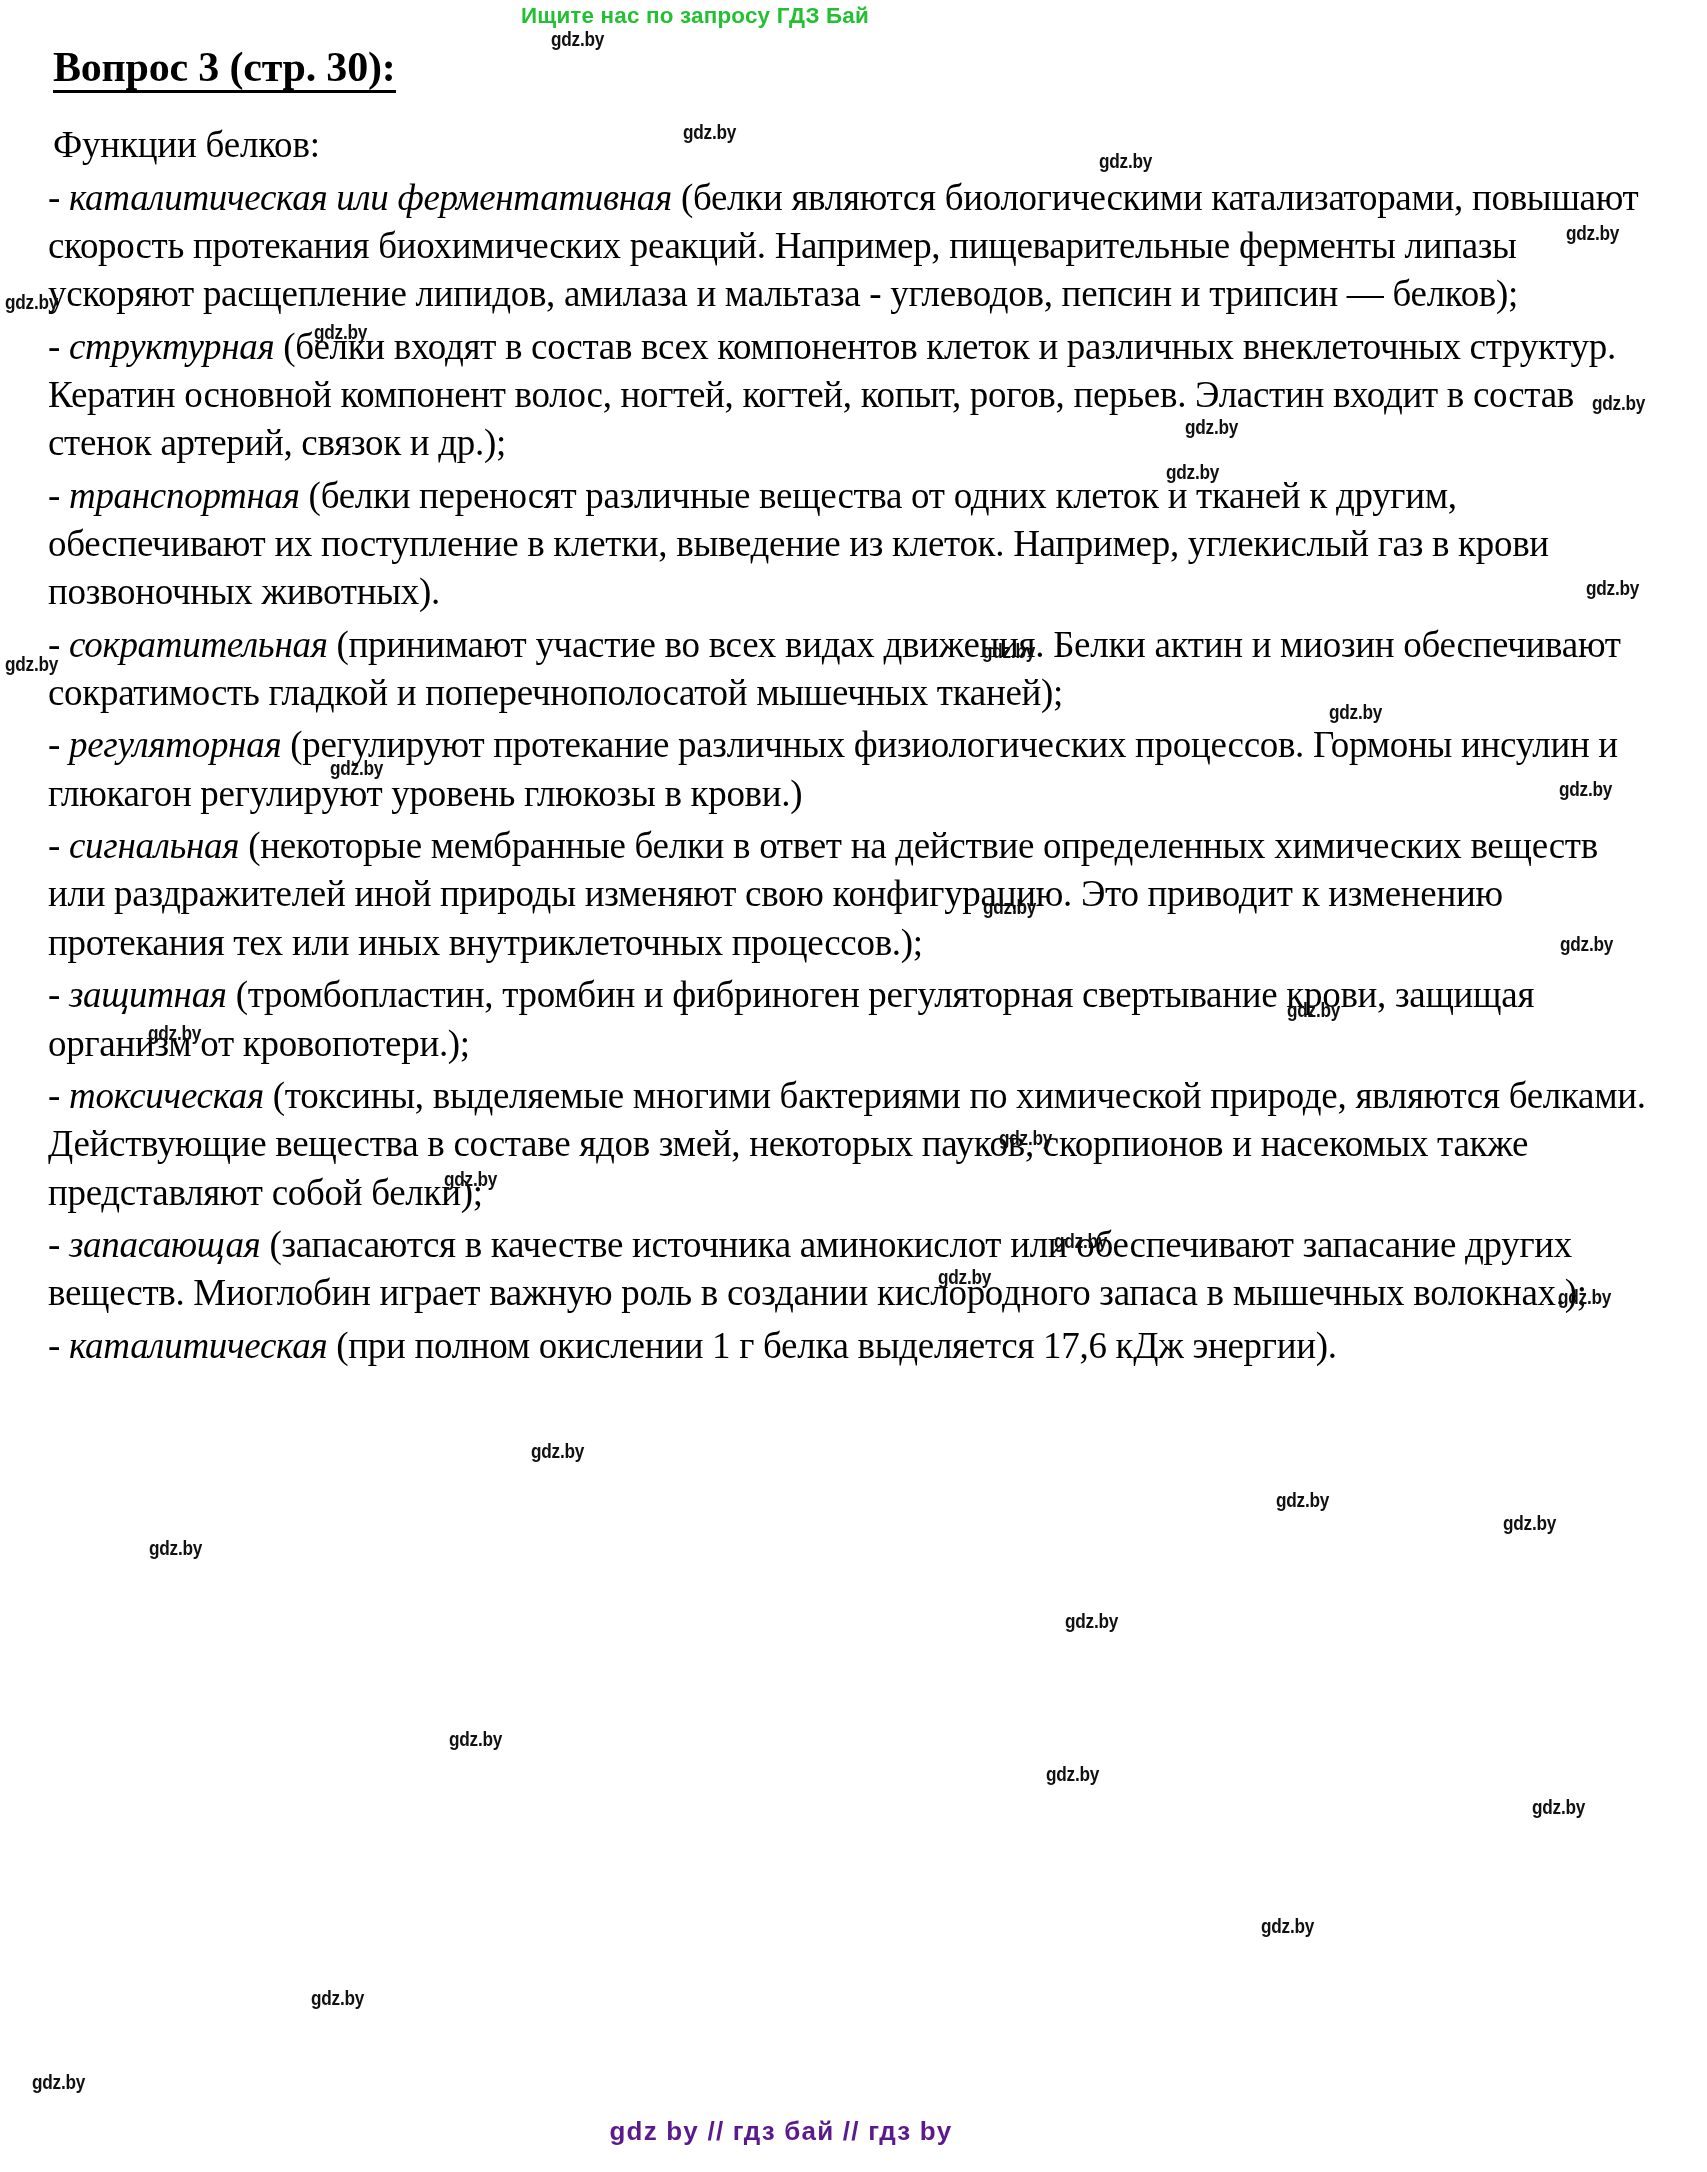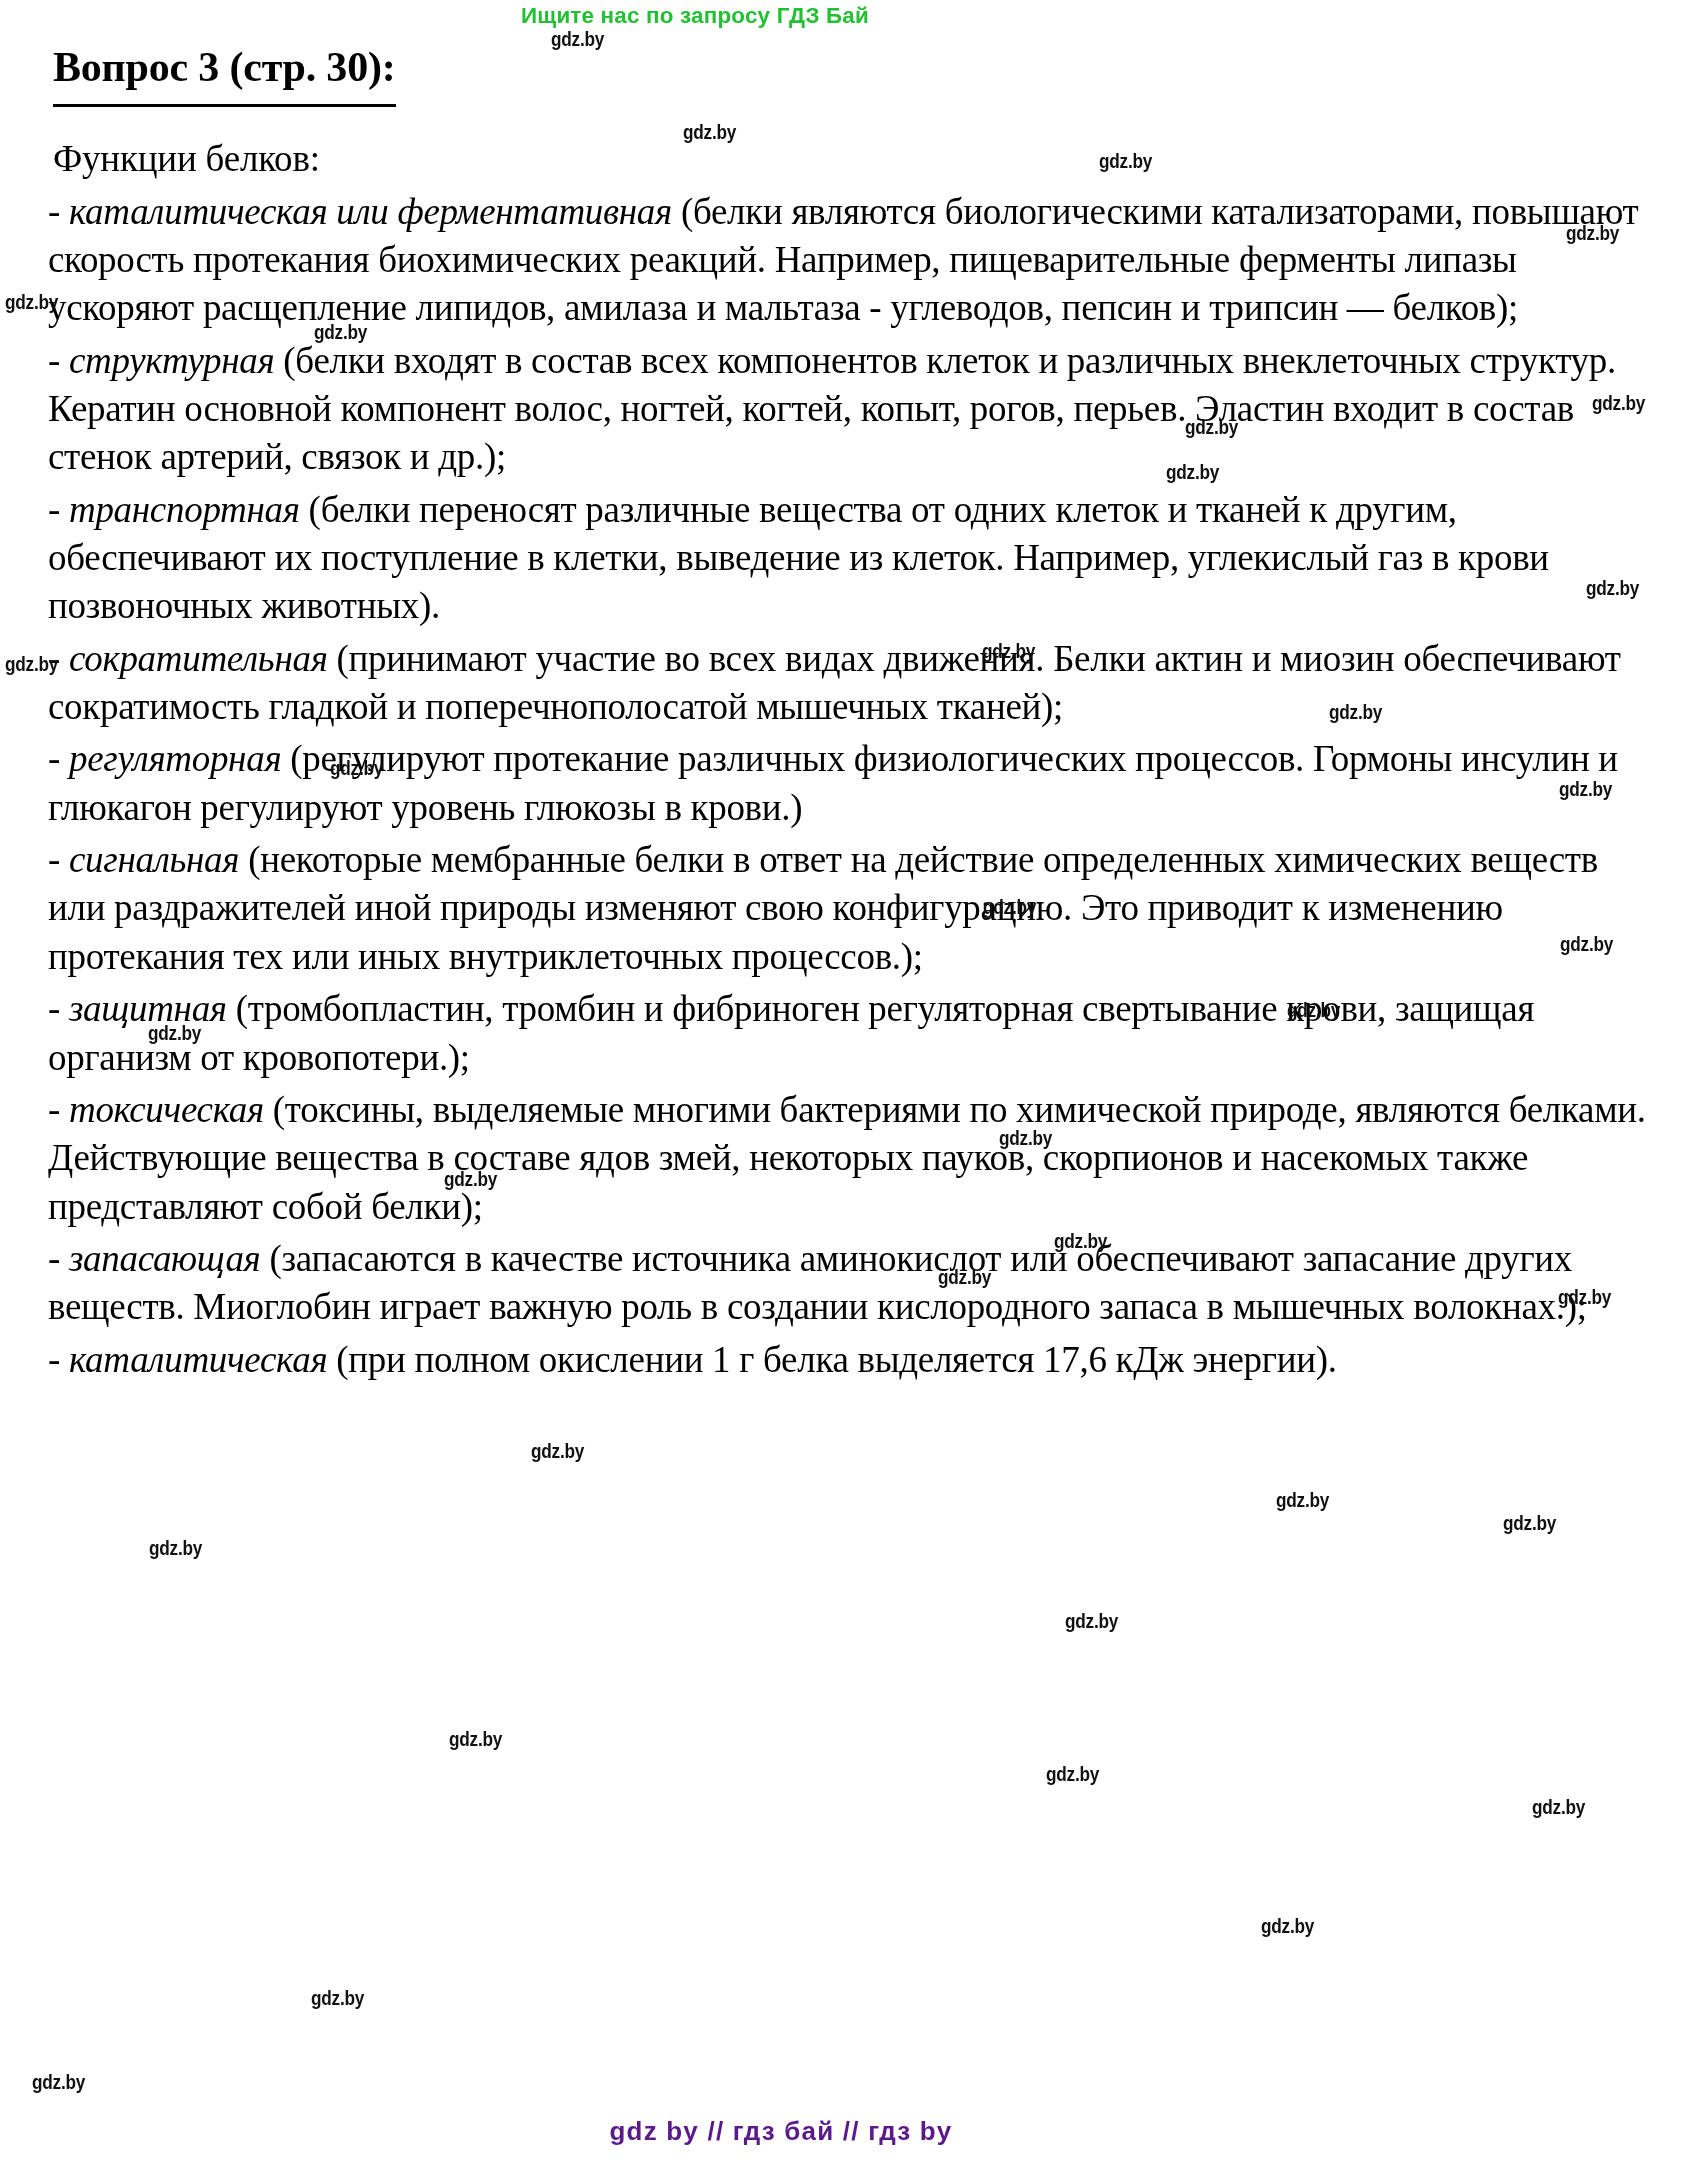--- a/index.html
+++ b/index.html
@@ -38,21 +38,21 @@
     width: 1628px;
   }
 
   .qtitle {
     font-size: 42px;
     font-weight: 700;
     line-height: 1.06;
     margin: 0 0 28px 5px;
     display: inline-block;
     border-bottom: 3.3px solid #000;
-    padding-bottom: 14px;
+    padding-bottom: 0;
     letter-spacing: -0.2px;
   }
 
   .lead {
     font-size: 37px;
     line-height: 1.30;
     margin: 0 0 5px 5px;
     letter-spacing: -0.2px;
   }
 

